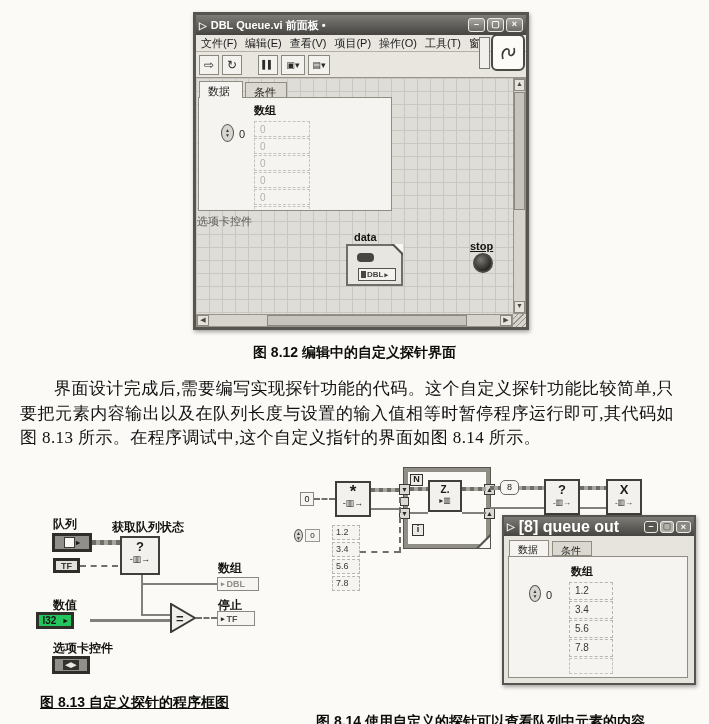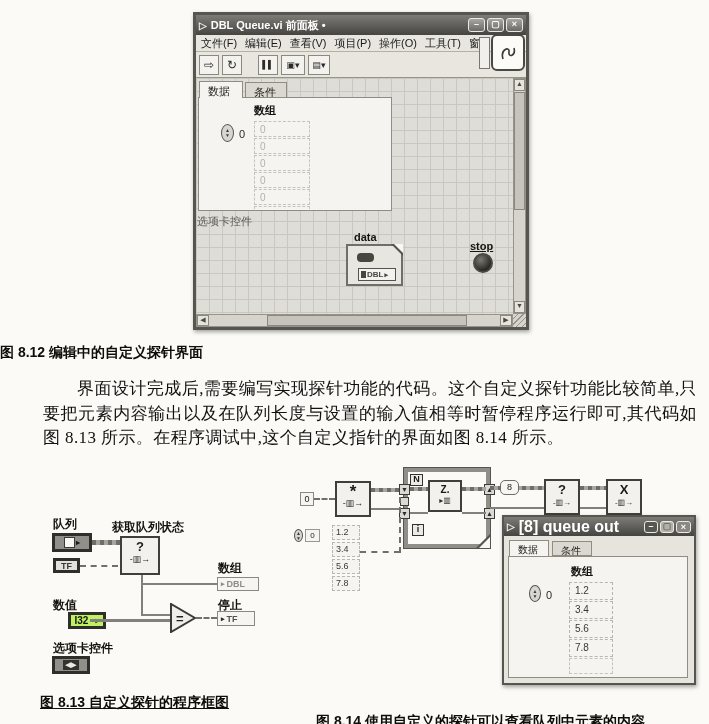--- a/index.html
+++ b/index.html
@@ -168,23 +168,23 @@
       </div>
       <div class="abs scroll" style="left:0; top:236px; width:317px; height:13px;">
         <span class="sbtn" style="left:0; top:0; width:12px; height:11px;">◀</span>
         <span class="sthumb" style="left:70px; top:0; width:200px; height:11px;"></span>
         <span class="sbtn" style="left:303px; top:0; width:12px; height:11px;">▶</span>
       </div>
       <div class="abs" style="left:317px; top:236px; width:13px; height:13px; background:repeating-linear-gradient(135deg,#d7d4cd 0 3px,#96938b 3px 4px);"></div>
     </div>
   </div>
 
-  <div class="abs caption" style="left:0; right:0; top:344px; ">图 8.12  编辑中的自定义探针界面</div>
-
-  <div class="abs para" style="left:43px; top:377px; width:654px;">界面设计完成后,需要编写实现探针功能的代码。这个自定义探针功能比较简单,只要把元素内容输出以及在队列长度与设置的输入值相等时暂停程序运行即可,其代码如图 8.13 所示。在程序调试中,这个自定义指针的界面如图 8.14 所示。</div>
+  <div class="abs caption" style="left:0; right:0; top:344px; text-align:center;">图 8.12  编辑中的自定义探针界面</div>
+
+  <div class="abs para" style="left:20px; top:377px; width:654px;">界面设计完成后,需要编写实现探针功能的代码。这个自定义探针功能比较简单,只要把元素内容输出以及在队列长度与设置的输入值相等时暂停程序运行即可,其代码如图 8.13 所示。在程序调试中,这个自定义指针的界面如图 8.14 所示。</div>
 
   <div class="abs" style="left:20px; top:500px; width:270px; height:192px;">
 
     <div class="abs lbl" style="left:33px; top:16px;">队列</div>
     <div class="abs term" style="left:32px; top:33px; width:40px; height:19px;">
       <span style="display:inline-block;width:11px;height:11px;background:#f8f7f4;border:1px solid #3a3935;"></span>
       <span style="font-size:8px;color:#1d1c18;">▸</span>
     </div>
     <div class="abs thick" style="left:72px; top:40px; width:28px;"></div>
 
@@ -202,21 +202,21 @@
     <div class="abs wirev" style="left:121px; top:83px; height:33px;"></div>
     <div class="abs wireh" style="left:121px; top:114px; width:30px;"></div>
 
     <div class="abs lbl" style="left:198px; top:60px;">数组</div>
     <div class="abs ind" style="left:197px; top:77px; width:42px; height:14px; font-size:9px; color:#8f8d86;">
       <span style="font-size:7px">▸</span>
       <span>DBL</span>
     </div>
 
     <div class="abs lbl" style="left:33px; top:97px;">数值</div>
-    <div class="abs term" style="left:48px; top:112px; width:38px; height:17px; font-size:10px; background:#bef264; color:#14130f;gap:7px;">
+    <div class="abs term" style="left:16px; top:112px; width:38px; height:17px; font-size:10px; background:#22c55e; color:#14130f;gap:7px;">
       <span>I32</span>
       <span style="font-size:8px">▸</span>
     </div>
     <div class="abs wireh" style="left:70px; top:119px; width:80px; height:3px;"></div>
 
     <svg class="abs" style="left:150px; top:103px;" width="26" height="30">
       <polygon points="1,1 1,29 25,15" fill="#efeeea" stroke="#3a3934" stroke-width="2"></polygon>
       <text x="6" y="20" font-size="13" font-weight="bold" fill="#222">=</text>
     </svg>
     <div class="abs dashh" style="left:176px; top:117px; width:21px;"></div>

